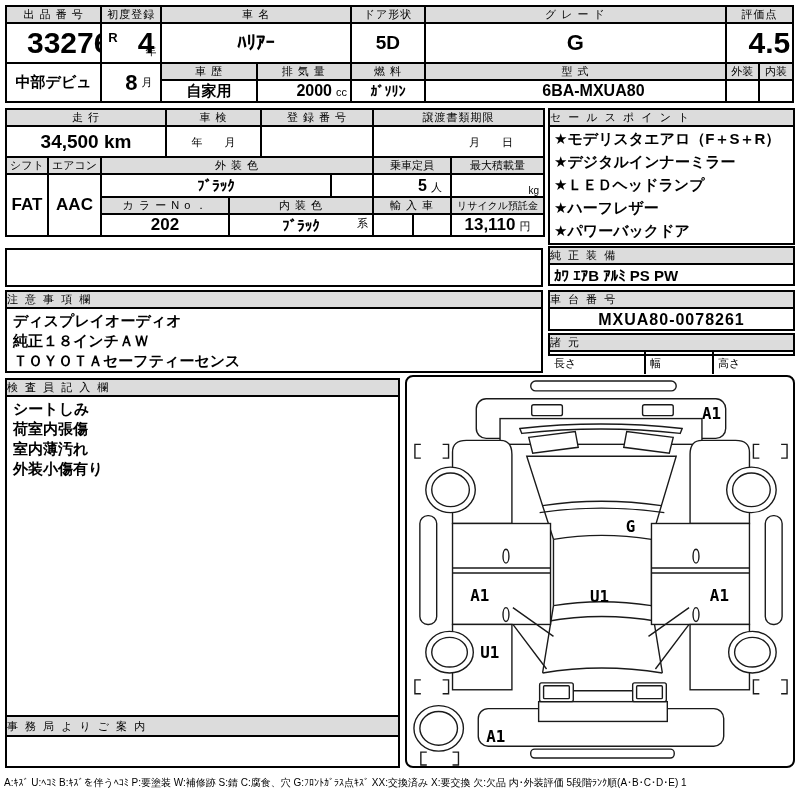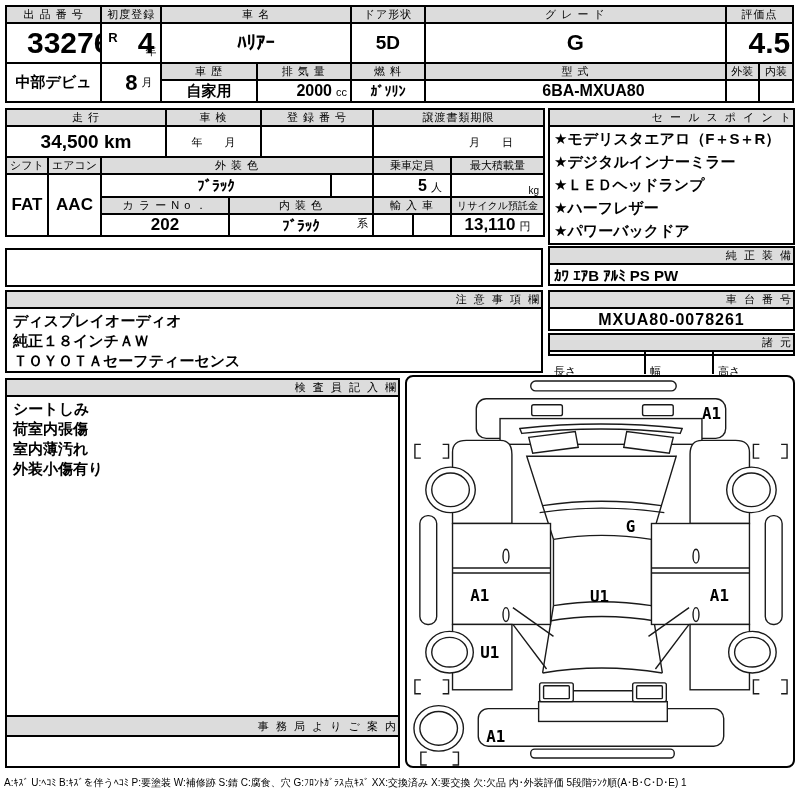--- a/index.html
+++ b/index.html
@@ -4,31 +4,31 @@
 <style>
   html,body{margin:0;padding:0;}
   body{width:800px;height:800px;background:#fff;position:relative;
        font-family:"Liberation Sans","DejaVu Sans",sans-serif;color:#000;}
   .abs{position:absolute;box-sizing:border-box;}
   table{border-collapse:collapse;table-layout:fixed;}
   td{border:2px solid #000;padding:0;overflow:hidden;vertical-align:middle;}
   .hdr{background:#dcdcdc;font-size:11px;text-align:center;letter-spacing:1px;font-weight:normal;white-space:nowrap;}
   .val{font-weight:bold;text-align:center;white-space:nowrap;}
   .box{border:2px solid #000;background:#fff;}
-  .box .bar{background:#dcdcdc;border-bottom:2px solid #000;font-size:11px;text-align:right;letter-spacing:2px;line-height:15px;height:15px;white-space:nowrap;}
+  .box .bar{background:#dcdcdc;border-bottom:2px solid #000;font-size:11px;text-align:left;letter-spacing:2px;line-height:15px;height:15px;white-space:nowrap;}
   .cell-rel{position:relative;width:100%;height:100%;display:flex;align-items:center;justify-content:center;}
   .corner{position:absolute;right:4px;bottom:1px;font-size:11px;font-weight:normal;}
   .unit{font-size:11px;font-weight:normal;margin-left:4px;}
   .big26{font-size:30px;padding-left:20px;} .big22{font-size:22px;} .big19{font-size:19px;}
   .f17{font-size:17px;} .f16{font-size:16px;padding-left:36px;} .f15{font-size:15px;} .f14{font-size:14px;}
   .era{font-size:13px;font-weight:bold;align-self:flex-start;margin-top:4px;}
   .lines{padding:2px 6px;font-size:15px;font-weight:bold;line-height:20px;}
   .salesline{padding:1px 4px;font-size:15px;font-weight:bold;line-height:21px;white-space:nowrap;}
   .spec-row{display:flex;height:22px;}
-  .spec-cell{flex:1;border-right:2px solid #000;font-size:11px;padding:12px 0 0 4px;box-sizing:border-box;}
+  .spec-cell{flex:1;border-right:2px solid #000;font-size:11px;padding:4px 0 0 4px;box-sizing:border-box;}
   .spec-cell:last-child{border-right:none;}
   .footer{font-size:10px;white-space:nowrap;letter-spacing:0px;}
   svg text{font-family:"DejaVu Sans Mono","Liberation Mono",monospace;font-weight:bold;font-size:16px;fill:#000;}
 </style>
 </head>
 <body>
 
 <table class="abs" style="left:5px;top:5px;width:789px;">
   <colgroup>
       <col style="width:95px">

